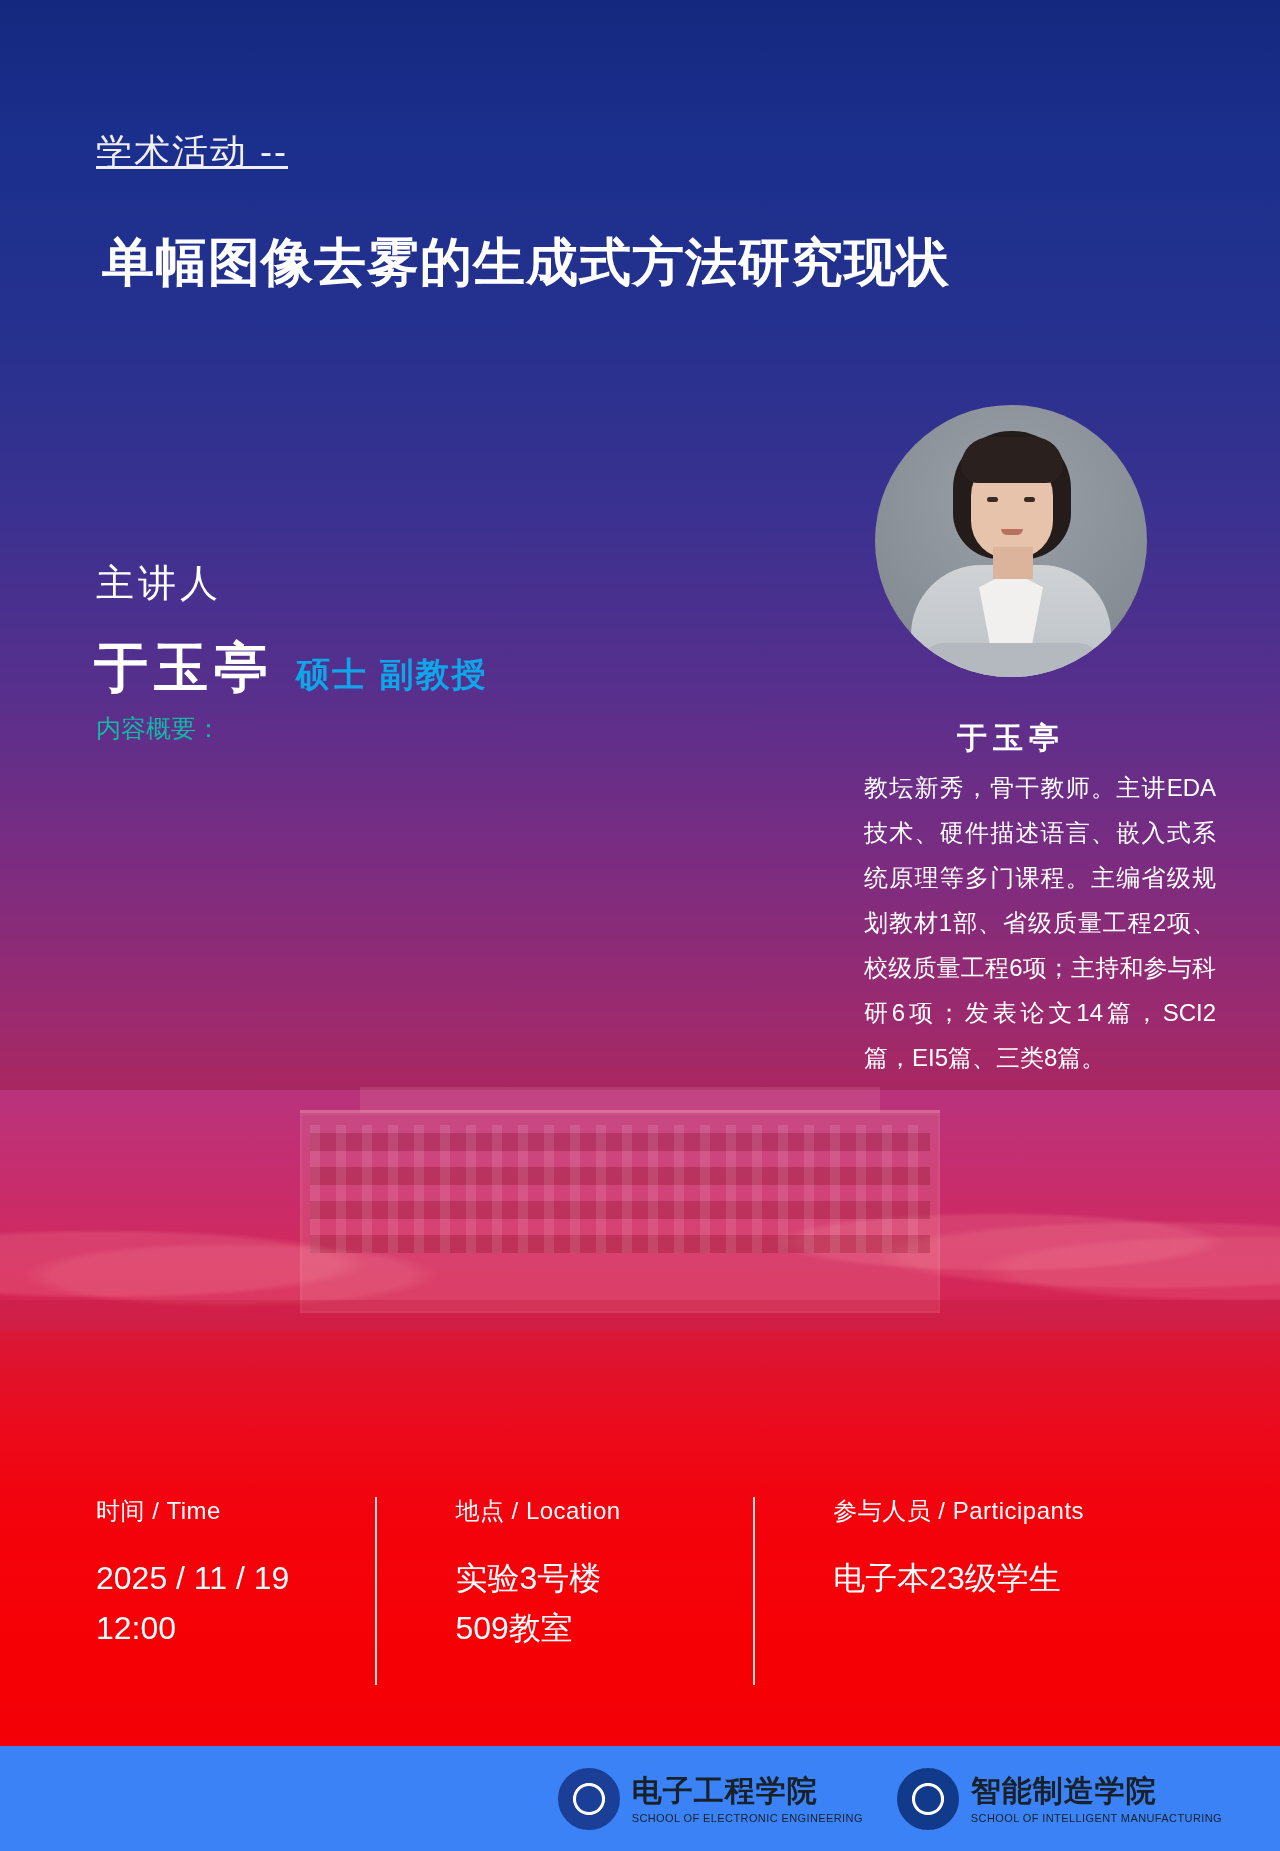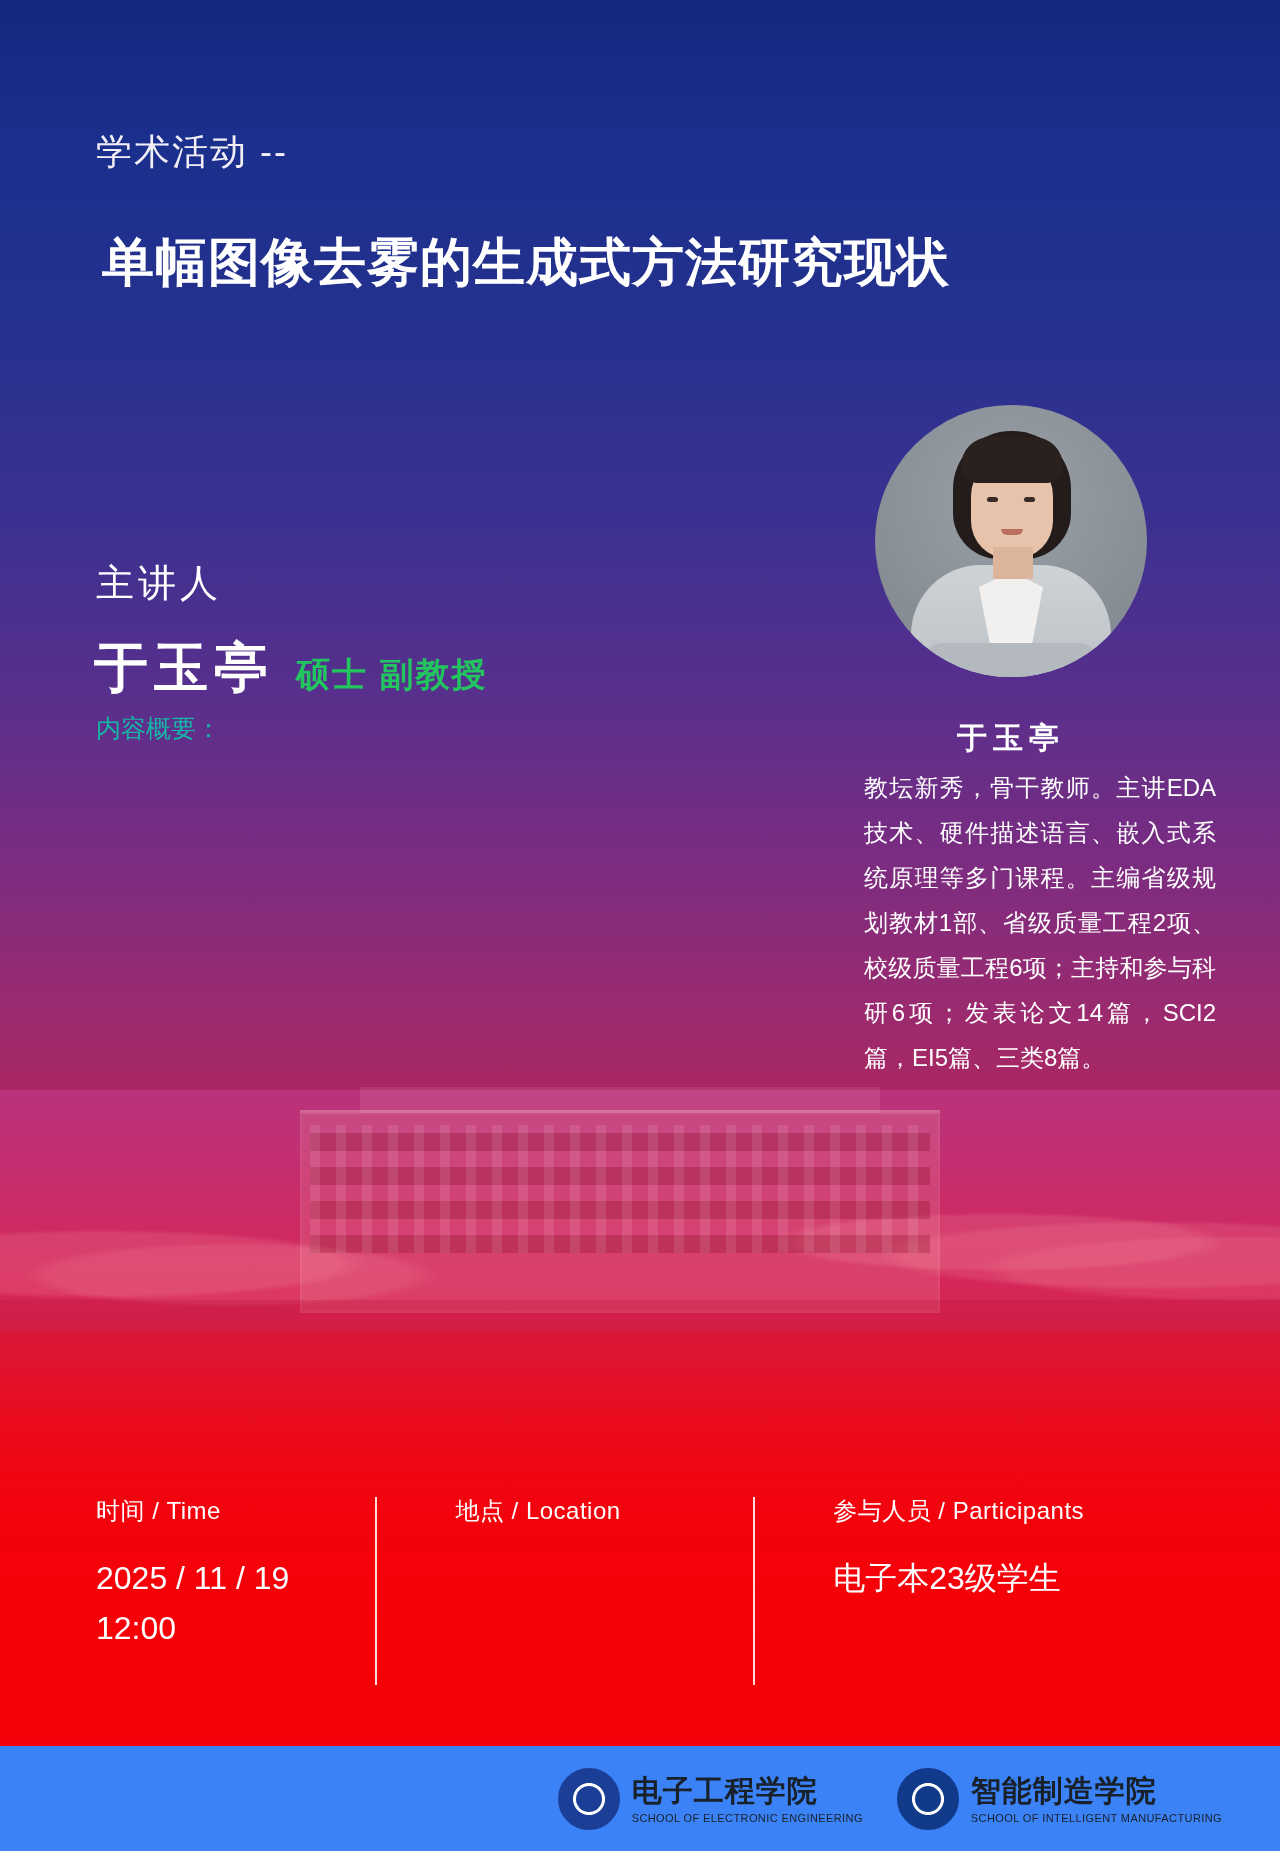--- a/index.html
+++ b/index.html
@@ -98,20 +98,21 @@
 
   
   .kicker {
     position: absolute;
     left: 96px;
     top: 128px;
     font-size: 36px;
     color: #f2eef6;
     letter-spacing: 2px;
     font-weight: 400;
+    text-decoration: underline;
   }
   .main-title {
     position: absolute;
     left: 102px;
     top: 228px;
     font-size: 52px;
     font-weight: 700;
     color: #ffffff;
     letter-spacing: 1px;
   }
@@ -136,21 +137,21 @@
   .speaker-name {
     font-family: "Liberation Serif", "DejaVu Serif", serif;
     font-size: 54px;
     font-weight: 700;
     color: #ffffff;
     letter-spacing: 6px;
   }
   .speaker-titles {
     font-size: 34px;
     font-weight: 700;
-    color: #22c55e;
+    color: #0ea5e9;
     letter-spacing: 2px;
   }
   .outline-label {
     position: absolute;
     left: 96px;
     top: 712px;
     font-size: 25px;
     color: #14b8a6;
   }
   .outline-list {
@@ -404,20 +405,22 @@
   <div class="bio-text">教坛新秀，骨干教师。主讲EDA技术、硬件描述语言、嵌入式系统原理等多门课程。主编省级规划教材1部、省级质量工程2项、校级质量工程6项；主持和参与科研6项；发表论文14篇，SCI2篇，EI5篇、三类8篇。</div>
 
   <div class="info-bar">
     <div class="info-col c1">
       <div class="info-label">时间 / Time</div>
       <div class="info-value">2025 / 11 / 19
 12:00</div>
     </div>
     <div class="info-col c2">
       <div class="info-label">地点 / Location</div>
+      <div class="info-value">实验3号楼
+509教室</div>
     </div>
     <div class="info-col c3">
       <div class="info-label">参与人员 / Participants</div>
       <div class="info-value">电子本23级学生</div>
     </div>
   </div>
 
   <div class="footer">
     <div class="logo-group">
       <div class="logo-mark"></div>

